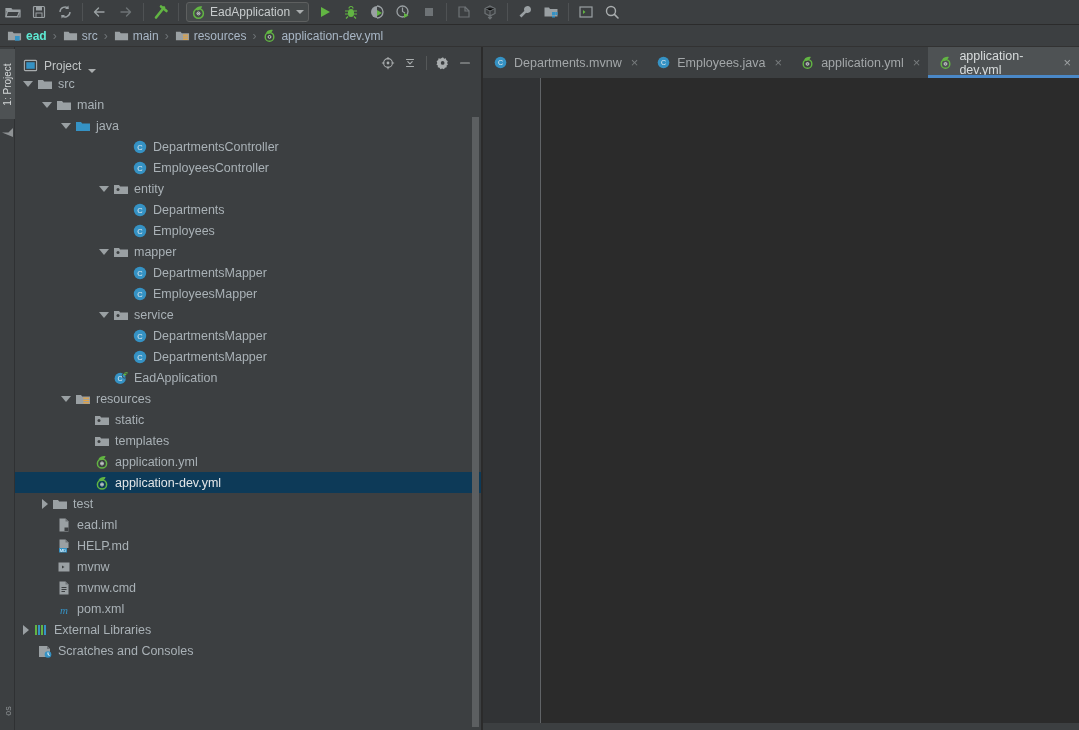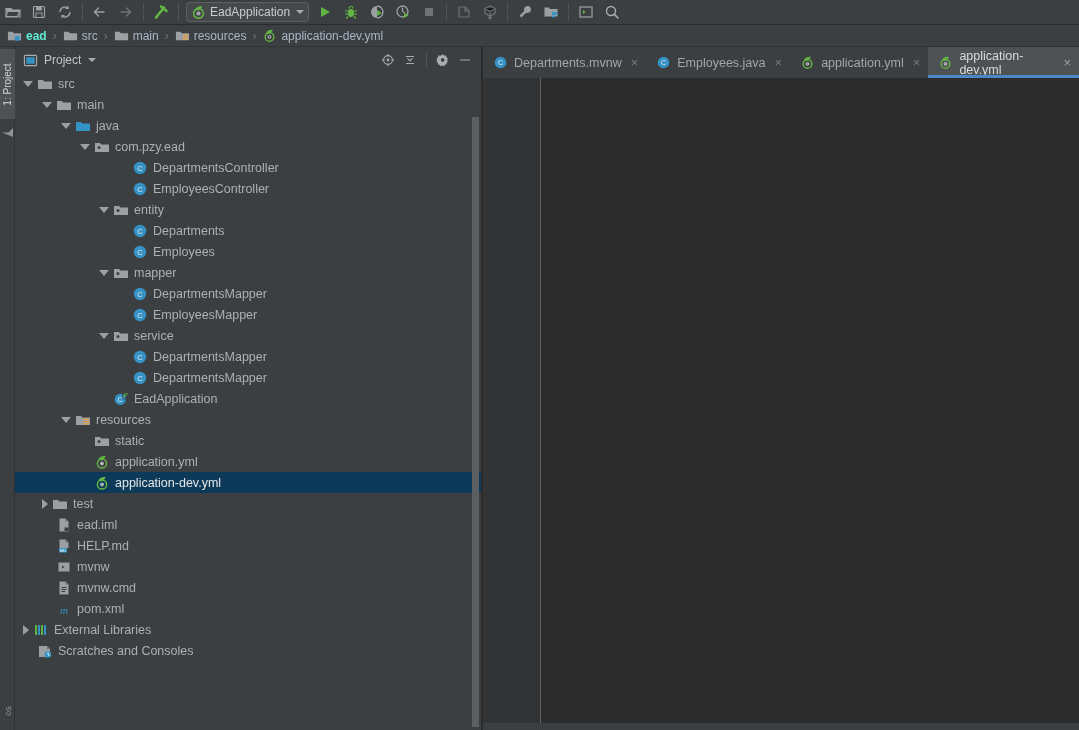--- a/index.html
+++ b/index.html
@@ -78,21 +78,21 @@
     position: absolute; left: 2px; top: 80px; width: 11px; height: 11px;
   }
 
   
   .projectpanel {
     position: absolute; left: 15px; top: 47px; width: 466px; height: 683px;
     background: #3c3f41;
   }
   .pp-header {
     position: absolute; left: 0; top: 0; width: 466px; height: 26px;
-    display: flex; align-items: center; padding: 0 6px 0 8px;
+    display: flex; align-items: flex-end; padding: 0 6px 0 8px;
   }
   .pp-title { font-size: 12px; color: #c0c4c5; margin-left: 6px; }
   .pp-header-right { margin-left: auto; display: flex; align-items: center; gap: 2px; }
   .pp-ic { width: 20px; height: 20px; display: flex; align-items: center; justify-content: center; }
   .pp-vsep { width: 1px; height: 14px; background: #555859; margin: 0 4px; }
 
   .tree {
     position: absolute; left: 0; top: 26px; width: 466px; height: 657px;
     background: #3c3f41; overflow: hidden;
   }
@@ -454,31 +454,20 @@
           <span style="width: 46px; flex: 0 0 auto;"></span>
           <span class="arrow-d"></span>
           <span class="ic">
             <svg width="16" height="16" viewBox="0 0 16 16">
               <path d="M1 4h5l1.2 1.5H15V13H1z" fill="#3592c4"></path>
             </svg>
           </span>
           <span class="tlabel">java</span>
         </div>
         <div class="trow">
-          <span style="width: 65px; flex: 0 0 auto;"></span>
-          <span class="arrow-d"></span>
-          <span class="ic">
-            <svg width="16" height="16" viewBox="0 0 16 16">
-              <path d="M1 4h5l1.2 1.5H15V13H1z" fill="#9aa0a3"></path>
-              <circle cx="5" cy="8.6" r="1.5" fill="#3c3f41"></circle>
-            </svg>
-          </span>
-          <span class="tlabel">com.pzy.ead</span>
-        </div>
-        <div class="trow">
           <span style="width: 103px; flex: 0 0 auto;"></span>
           <span class="arrow-space"></span>
           <span class="ic">
             <svg width="16" height="16" viewBox="0 0 16 16">
               <circle cx="8" cy="8" r="6.2" fill="#3592c4"></circle>
               <text x="8" y="11" font-size="7.5" font-family="Liberation Sans, sans-serif" fill="#e8ecee" text-anchor="middle">C</text>
             </svg>
           </span>
           <span class="tlabel">DepartmentsController</span>
         </div>
@@ -621,20 +610,31 @@
         <div class="trow">
           <span style="width: 65px; flex: 0 0 auto;"></span>
           <span class="arrow-space"></span>
           <span class="ic">
             <svg width="16" height="16" viewBox="0 0 16 16">
               <path d="M1 4h5l1.2 1.5H15V13H1z" fill="#9aa0a3"></path>
               <circle cx="5" cy="8.6" r="1.5" fill="#3c3f41"></circle>
             </svg>
           </span>
           <span class="tlabel">static</span>
+        </div>
+        <div class="trow">
+          <span style="width: 65px; flex: 0 0 auto;"></span>
+          <span class="arrow-space"></span>
+          <span class="ic">
+            <svg width="16" height="16" viewBox="0 0 16 16">
+              <path d="M1 4h5l1.2 1.5H15V13H1z" fill="#9aa0a3"></path>
+              <circle cx="5" cy="8.6" r="1.5" fill="#3c3f41"></circle>
+            </svg>
+          </span>
+          <span class="tlabel">templates</span>
         </div>
         <div class="trow">
           <span style="width: 65px; flex: 0 0 auto;"></span>
           <span class="arrow-space"></span>
           <span class="ic">
             <svg width="16" height="16" viewBox="0 0 16 16">
               <circle cx="8" cy="9.5" r="4.6" fill="none" stroke="#62b543" stroke-width="1.5"></circle>
               <circle cx="8" cy="9.5" r="1.5" fill="none" stroke="#cfd2d3" stroke-width="1"></circle>
               <path d="M7 9.5h2" stroke="#cfd2d3" stroke-width=".9"></path>
               <path d="M4.4 5.2C5.8 2.1 9.6 1.6 11.6 2.2c-1 2.5-3 3.9-4.9 4.1z" fill="#62b543"></path>

